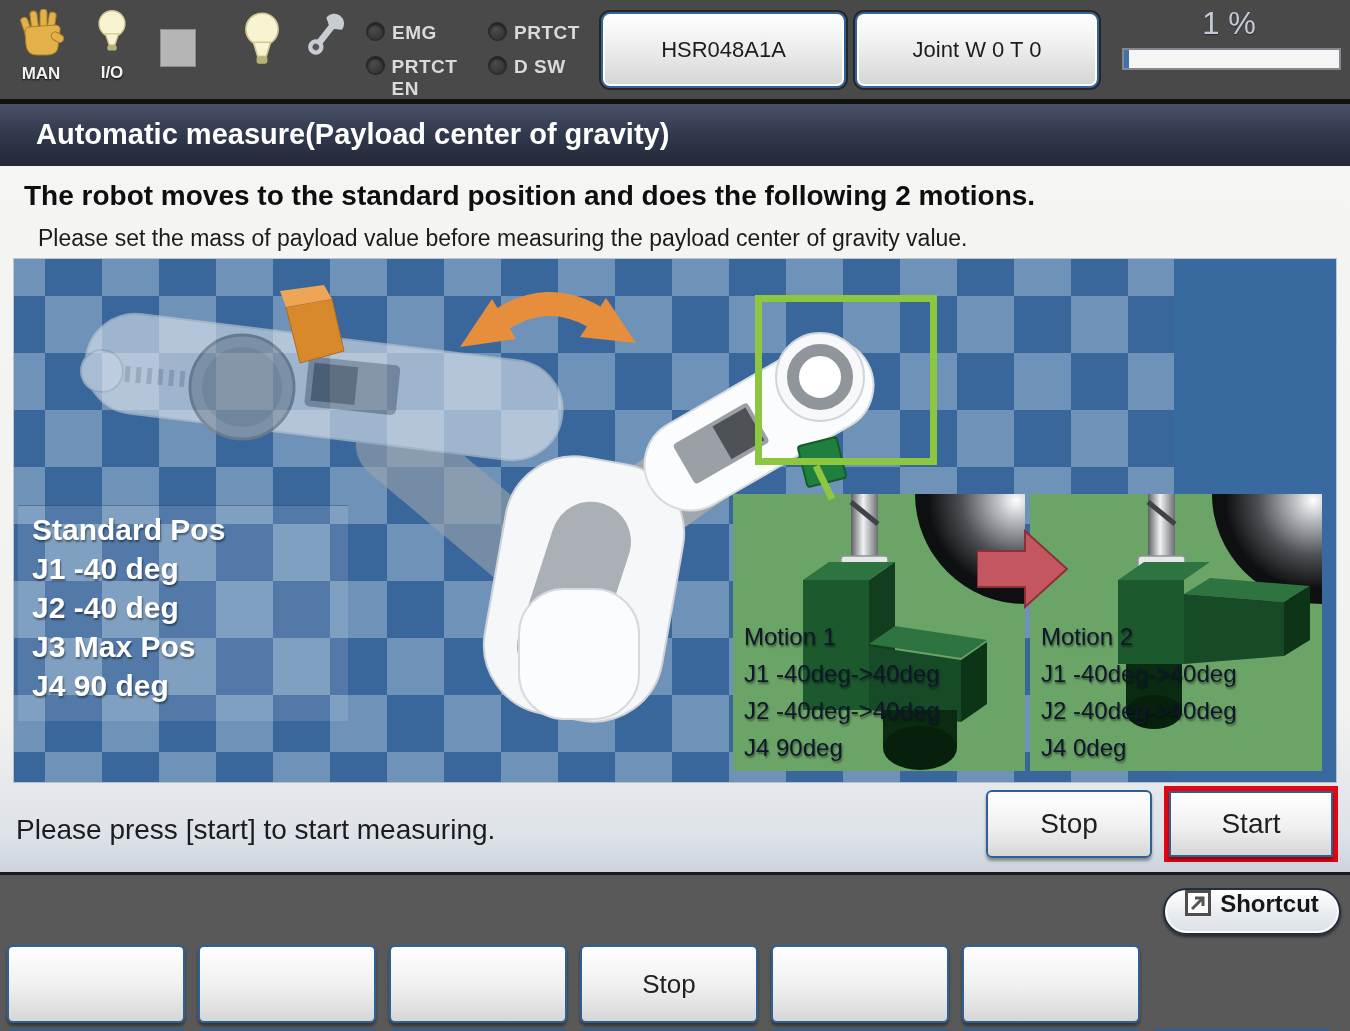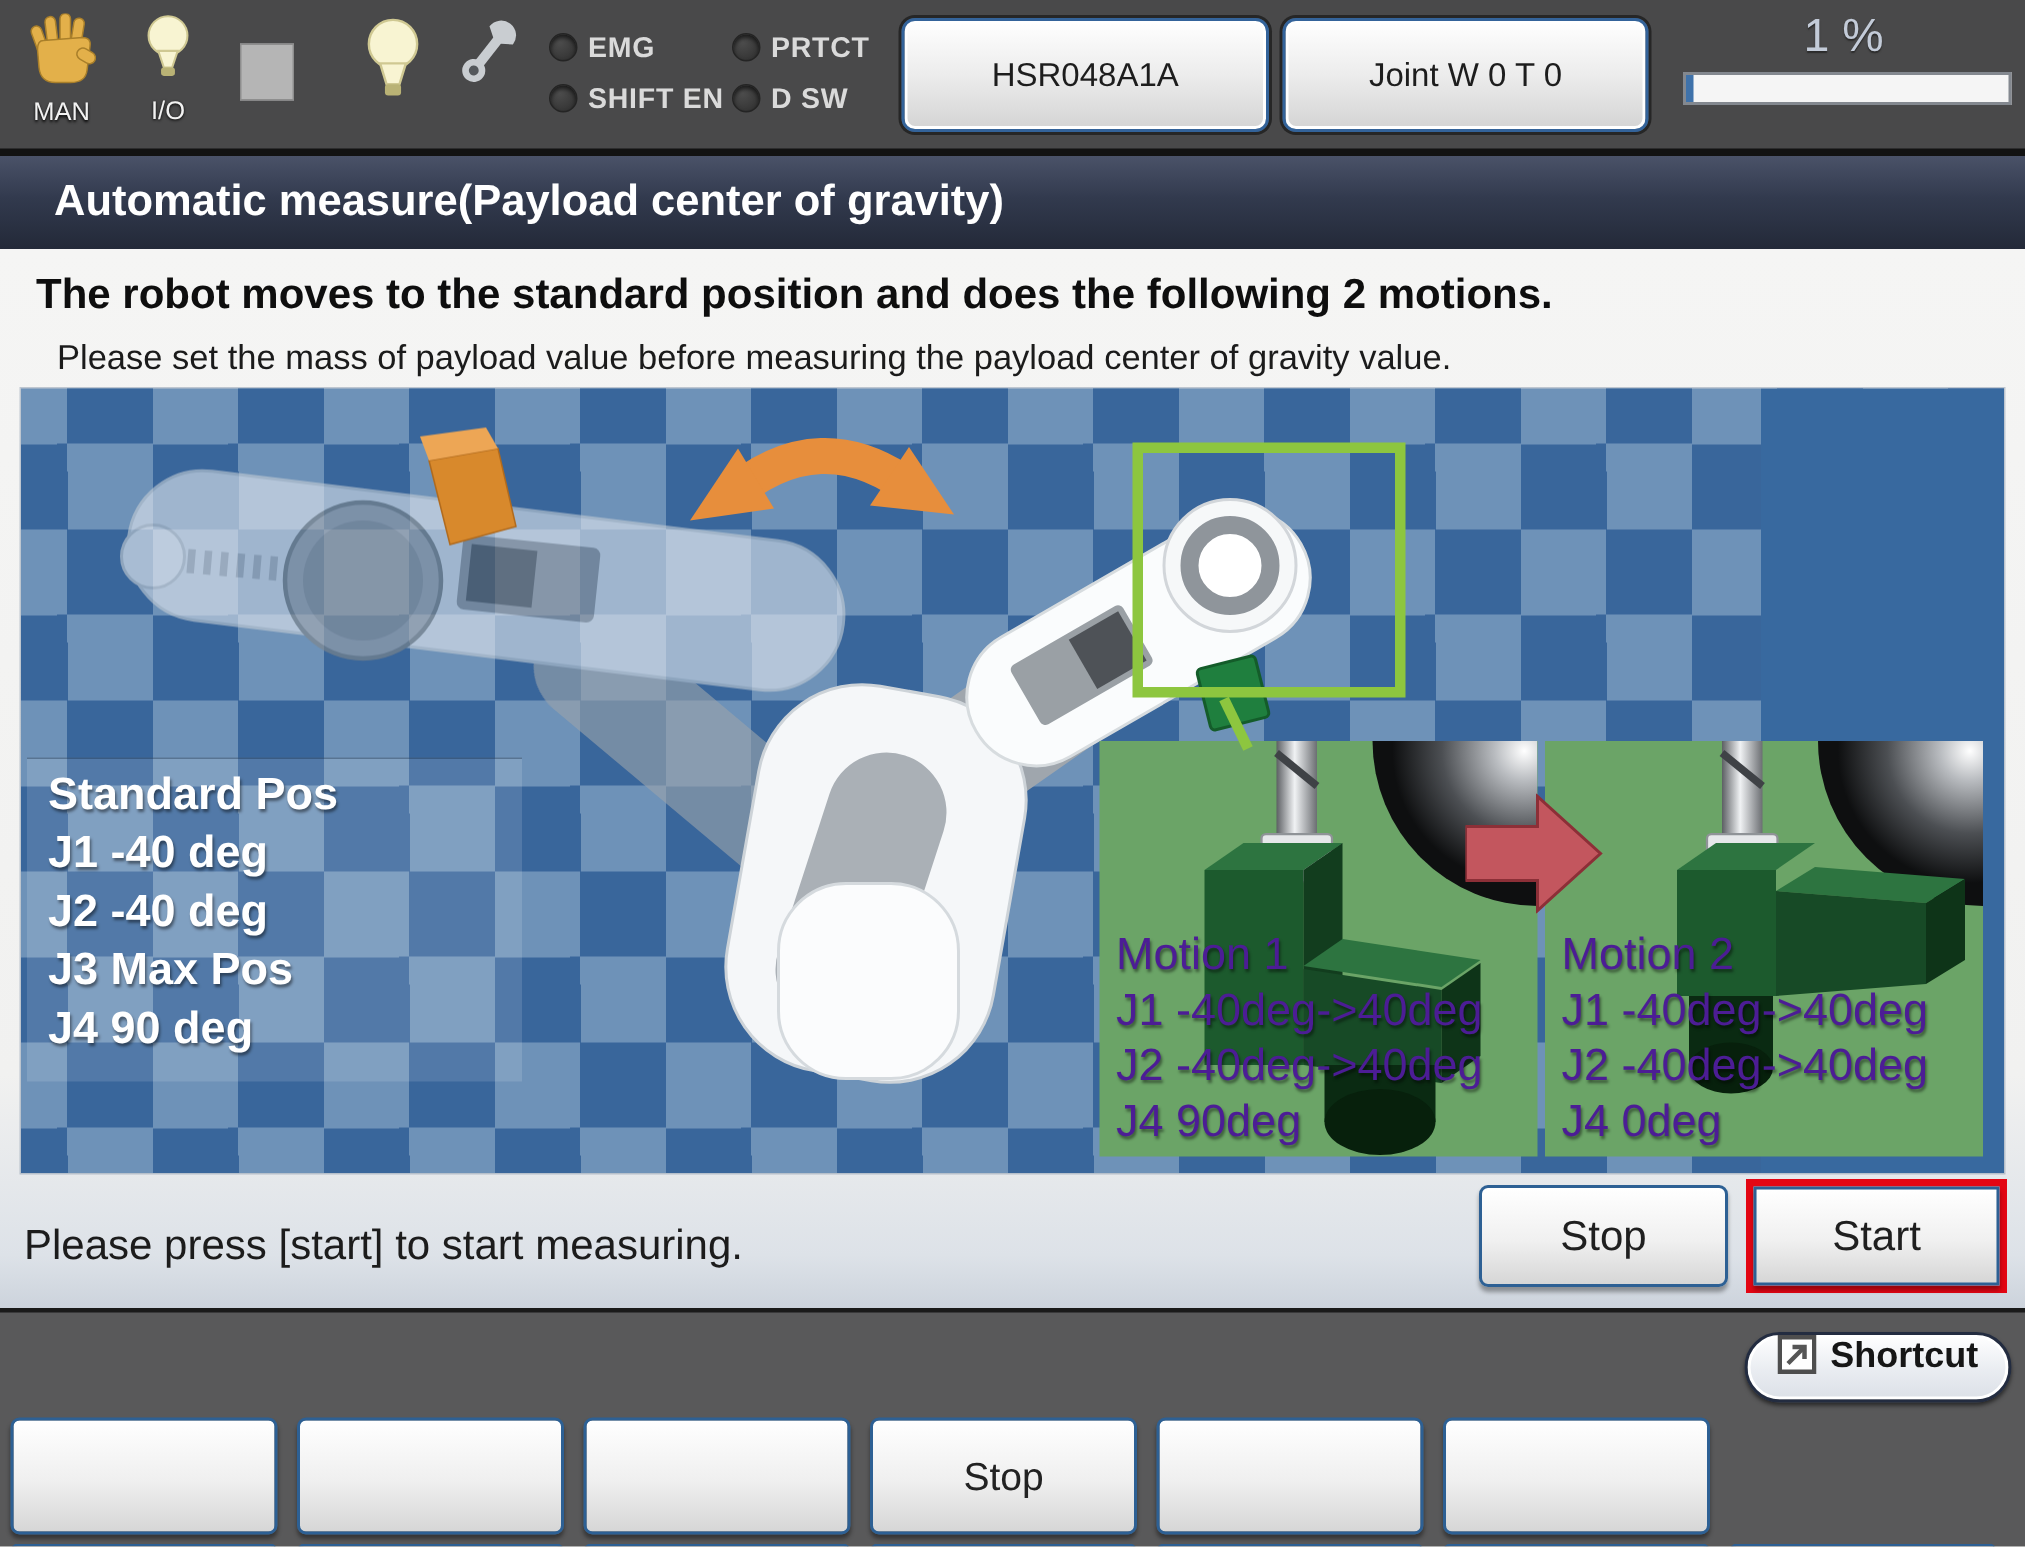--- a/index.html
+++ b/index.html
@@ -4,21 +4,21 @@
 <style>
   * { margin:0; padding:0; box-sizing:border-box; }
   body { background:#666; font-family:"Liberation Sans", sans-serif; }
   .screen { position:relative; width:1350px; height:1031px; overflow:hidden;
             background:#f1f1f0; font-family:"Liberation Sans", sans-serif; }
 
   
   .toolbar { position:absolute; left:0; top:0; width:1350px; height:104px;
              background:#49494a; border-bottom:5px solid #121212; }
   .tool { position:absolute; display:flex; flex-direction:column; align-items:center; }
-  .tool-label { font-size:17px; font-weight:normal; color:#f2f2f2; text-shadow:0 1px 2px #000; margin-top:1px; }
+  .tool-label { font-size:17px; font-weight:bold; color:#f2f2f2; text-shadow:0 1px 2px #000; margin-top:1px; }
   .sq-icon { width:36px; height:38px; background:#b5b5b5; border:1px solid #8e8e8e; }
   .led-grid { position:absolute; left:366px; top:22px; display:grid;
               grid-template-columns:122px 112px; row-gap:12px; }
   .led { display:flex; gap:7px; }
   .led-dot { width:19px; height:19px; border-radius:50%;
              background:radial-gradient(circle at 35% 30%, #4d4d4d, #2e2e2e);
              border:1px solid #242424; box-shadow:inset 0 2px 3px rgba(0,0,0,.6); }
   .led-label { font-size:19px; font-weight:bold; color:#dadada; letter-spacing:.5px; }
   .tb-btn { position:absolute; display:flex; align-items:center; justify-content:center;
             background:linear-gradient(180deg,#ffffff 0%,#ececec 50%,#d4d4d4 100%);
@@ -52,21 +52,21 @@
 
   .std-pos { position:absolute; left:4px; top:246px; width:330px; height:216px;
              background:rgba(255,255,255,.13); border-top:1px solid rgba(15,35,60,.35);
              padding:4px 0 0 14px; color:#ffffff; font-weight:bold; font-size:30px;
              line-height:39px; text-shadow:1px 2px 2px rgba(0,0,0,.45); }
 
   .motion-panel { position:absolute; top:235px; width:292px; height:277px; background:#6ba467; overflow:hidden; }
   .motion-panel.p1 { left:719px; }
   .motion-panel.p2 { left:1016px; }
   .mp-art { position:absolute; left:0; top:0; }
-  .mp-text { position:absolute; left:11px; bottom:5px; color:#4c1d95; font-size:30px;
+  .mp-text { position:absolute; left:11px; bottom:5px; color:#0f172a; font-size:24px;
              line-height:37px; text-shadow:1px 2px 2px rgba(0,0,0,.45); }
   .motion-arrow { position:absolute; left:963px; top:270px; z-index:5; }
   .conn-line { position:absolute; left:0; top:0; z-index:4; }
   .hl-box { position:absolute; left:741px; top:36px; width:182px; height:170px;
             border:7px solid #8dc63f; z-index:3; }
 
   .status-msg { position:absolute; left:16px; top:648px; font-size:28px; color:#1c1c1c; }
   .key-btn { display:flex; align-items:center; justify-content:center;
              background:linear-gradient(180deg,#ffffff 0%,#f0f0f0 55%,#d6d6d6 100%);
              border:2px solid #2d6094; border-radius:6px;
@@ -164,21 +164,21 @@
       <div class="led">
         <span class="led-dot"></span>
         <span class="led-label">EMG</span>
       </div>
       <div class="led">
         <span class="led-dot"></span>
         <span class="led-label">PRTCT</span>
       </div>
       <div class="led">
         <span class="led-dot"></span>
-        <span class="led-label">SHIFT EN</span>
+        <span class="led-label">PRTCT EN</span>
       </div>
       <div class="led">
         <span class="led-dot"></span>
         <span class="led-label">D SW</span>
       </div>
     </div>
 
     <button class="tb-btn" style="left:601px; top:12px; width:245px; height:76px;">HSR048A1A</button>
     <button class="tb-btn" style="left:855px; top:12px; width:244px; height:76px;">Joint  W 0 T 0</button>
 

